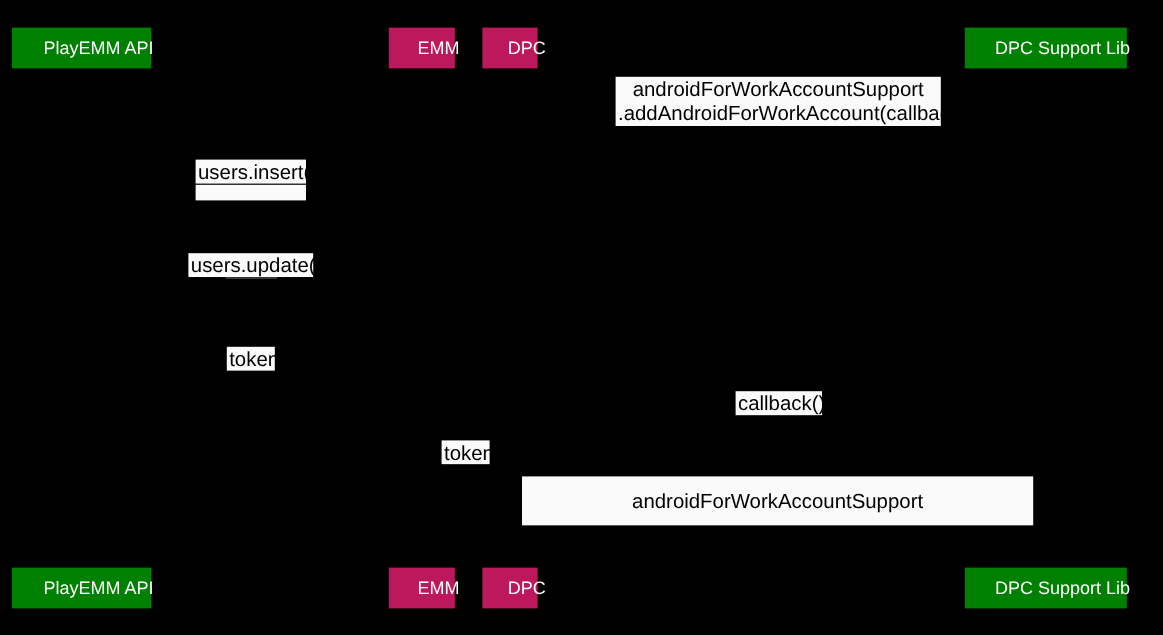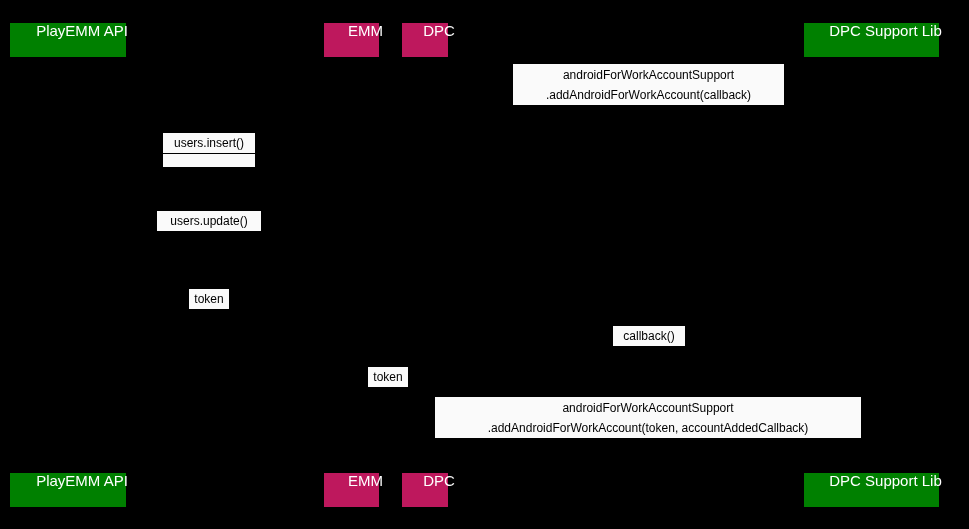--- a/index.html
+++ b/index.html
@@ -11,20 +11,21 @@
     position: relative;
     width: 969px;
     height: 529px;
     background: #000000;
     overflow: hidden;
     font-family: "Liberation Sans", sans-serif;
   }
   .participant {
     position: absolute;
     display: flex;
+    align-items: center;
     justify-content: center;
     color: #ffffff;
     font-size: 15px;
     line-height: 1;
     white-space: nowrap;
     box-sizing: border-box;
     padding-left: 28px;
   }
   .participant.green { background: #008000; }
   .participant.blue  { background: #be185d; }
@@ -32,21 +33,21 @@
   .lifeline {
     position: absolute;
     width: 1px;
     background: #000000;
   }
 
   .msg-label {
     position: absolute;
     background: #fafafa;
     color: #000000;
-    font-size: 12px;
+    font-size: 17px;
     line-height: 19px;
     text-align: center;
     white-space: pre;
     box-sizing: border-box;
     padding: 1px 2px;
   }
   .msg-label.two-line {
     line-height: 20px;
   }
   .arrow {
@@ -99,21 +100,20 @@
   <div class="arrow" style="left:67px; top:309px; width:284px;"></div>
 
   <div class="msg-label" style="left:613px; top:326px; width:72px; height:20px;">callback()</div>
   <div class="arrow" style="left:424px; top:349px; width:447px;"></div>
 
   <div class="msg-label" style="left:368px; top:367px; width:40px; height:20px;">token</div>
   <div class="arrow" style="left:351px; top:387px; width:73px;"></div>
 
   <div class="msg-label two-line" style="left:435px; top:397px; width:426px; height:41px; display:flex; flex-direction:column; justify-content:center;">
     <span>androidForWorkAccountSupport</span>
-    <span>.addAndroidForWorkAccount(token, accountAddedCallback)</span>
   </div>
   <div class="arrow" style="left:424px; top:438px; width:447px;"></div>
 
   <div class="participant green" style="left:10px; top:473px; width:116px; height:34px;">
     <span>PlayEMM API</span>
   </div>
   <div class="participant blue" style="left:324px; top:473px; width:55px; height:34px;">
     <span>EMM</span>
   </div>
   <div class="participant blue" style="left:402px; top:473px; width:46px; height:34px;">

